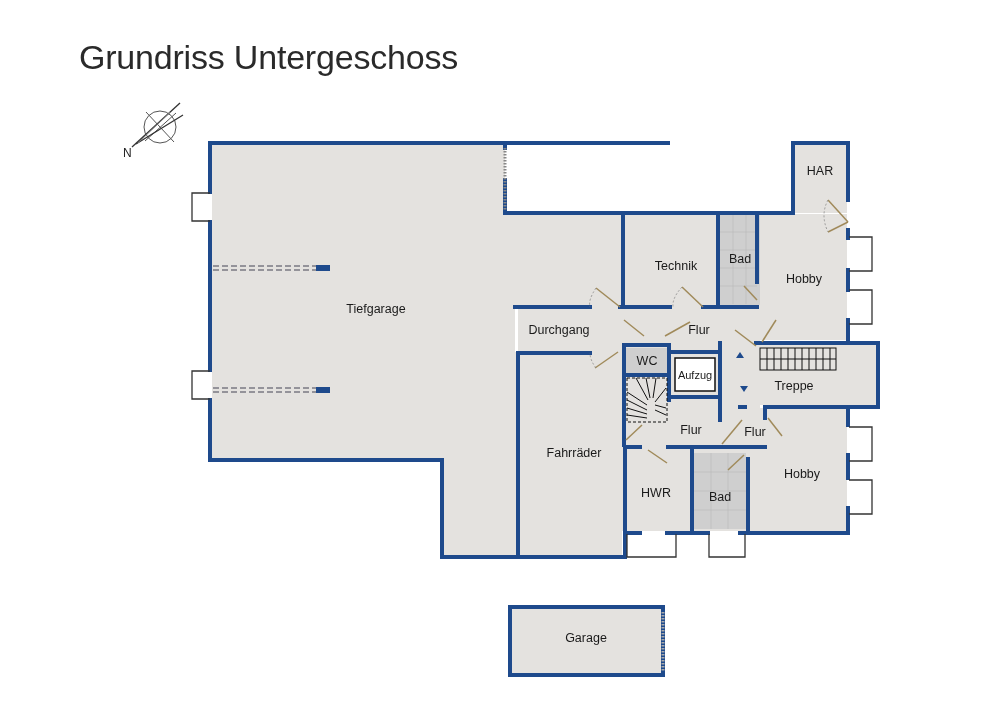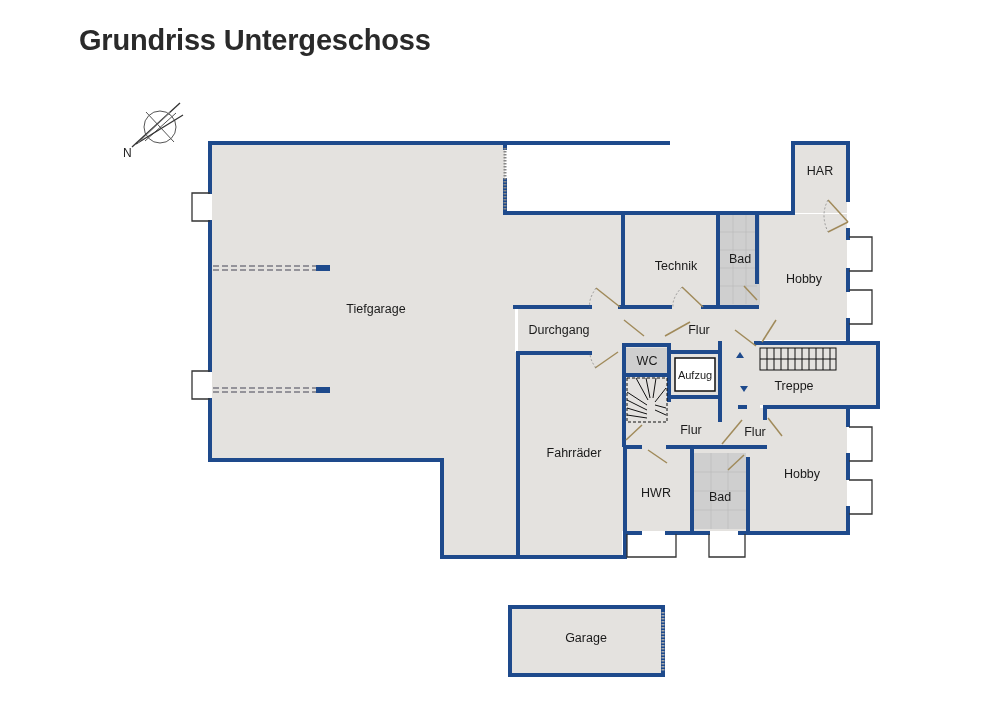--- a/index.html
+++ b/index.html
@@ -1,17 +1,17 @@
 <!DOCTYPE html>
 <html><head>
 <meta charset="utf-8">
 <style>
   html,body{margin:0;padding:0;background:#ffffff;}
   body{width:987px;height:715px;position:relative;overflow:hidden;font-family:"Liberation Sans",sans-serif;}
-  .title{position:absolute;left:79px;top:24px;font-size:29px;font-weight:bold;color:#2a2a2a;letter-spacing:-0.2px;font-family:"Liberation Sans",sans-serif;}
+  .title{position:absolute;left:79px;top:38px;font-size:34px;font-weight:normal;color:#2a2a2a;letter-spacing:-0.2px;font-family:"Liberation Sans",sans-serif;}
   svg{position:absolute;left:0;top:0;}
   .lbl{font-family:"Liberation Sans",sans-serif;font-size:12.5px;fill:#1a1a1a;text-anchor:middle;}
   .logo{position:absolute;left:213px;top:147px;width:54px;height:16px;background:#9a8463;color:#f2ead8;font-size:6px;line-height:16px;text-align:center;font-family:"Liberation Sans",sans-serif;}
 </style>
 </head>
 <body>
 
 <div class="title">Grundriss Untergeschoss</div>
 <div class="logo">planetHome</div>
 

